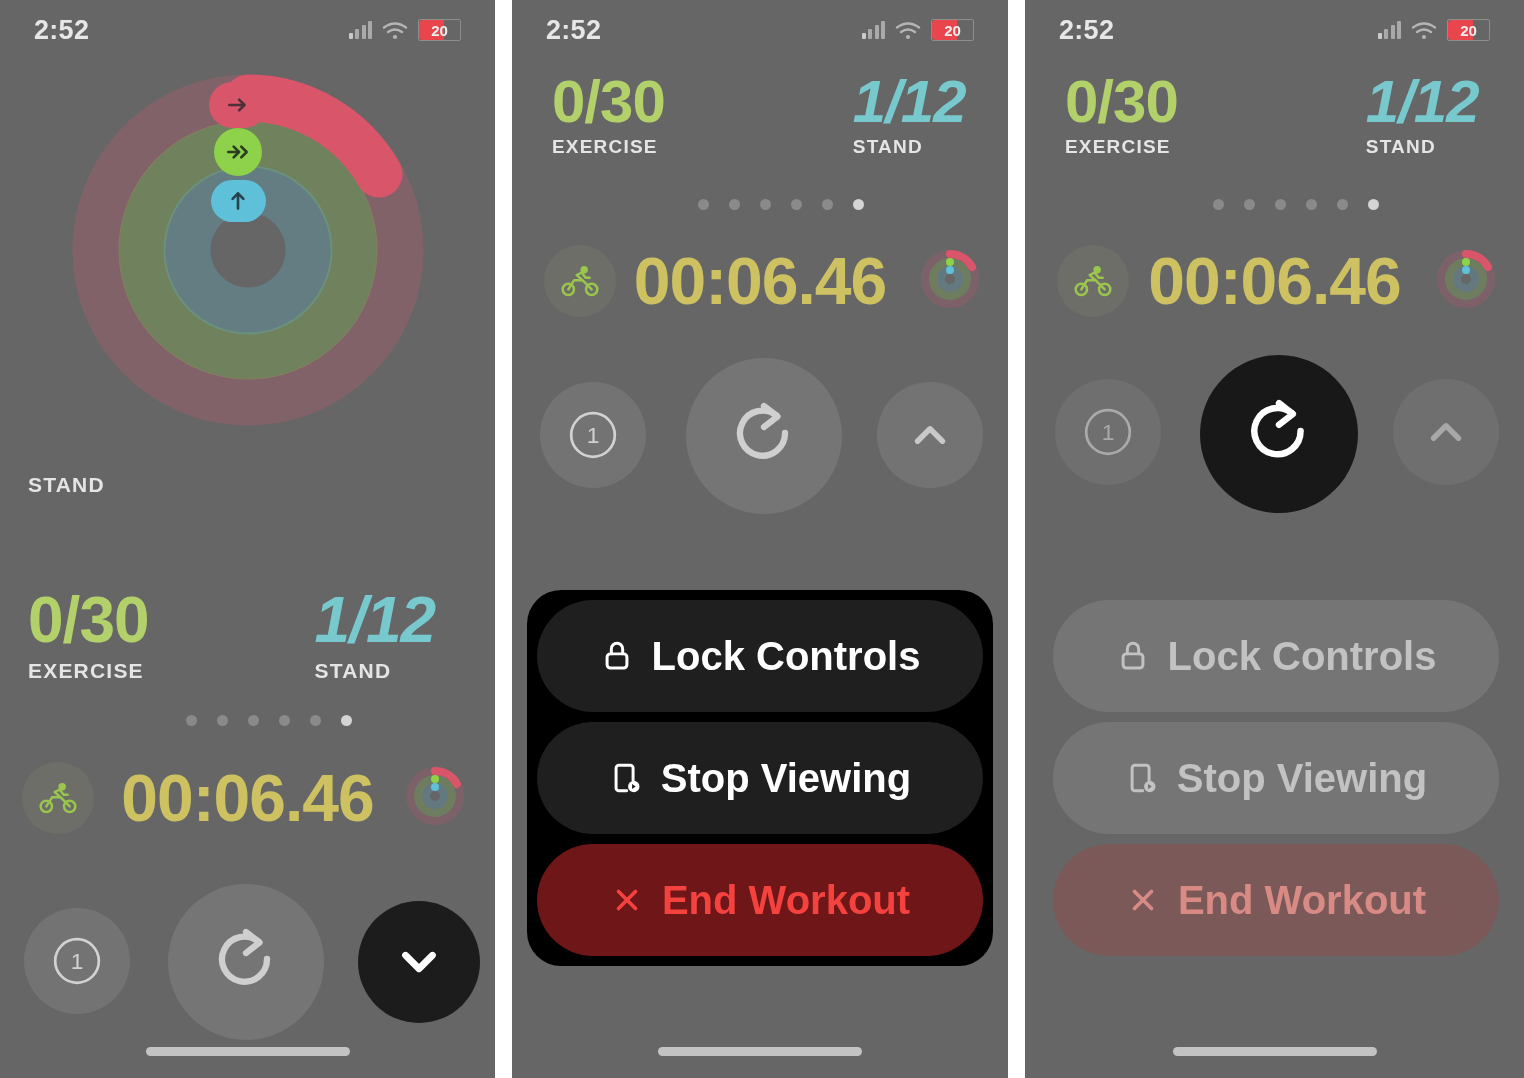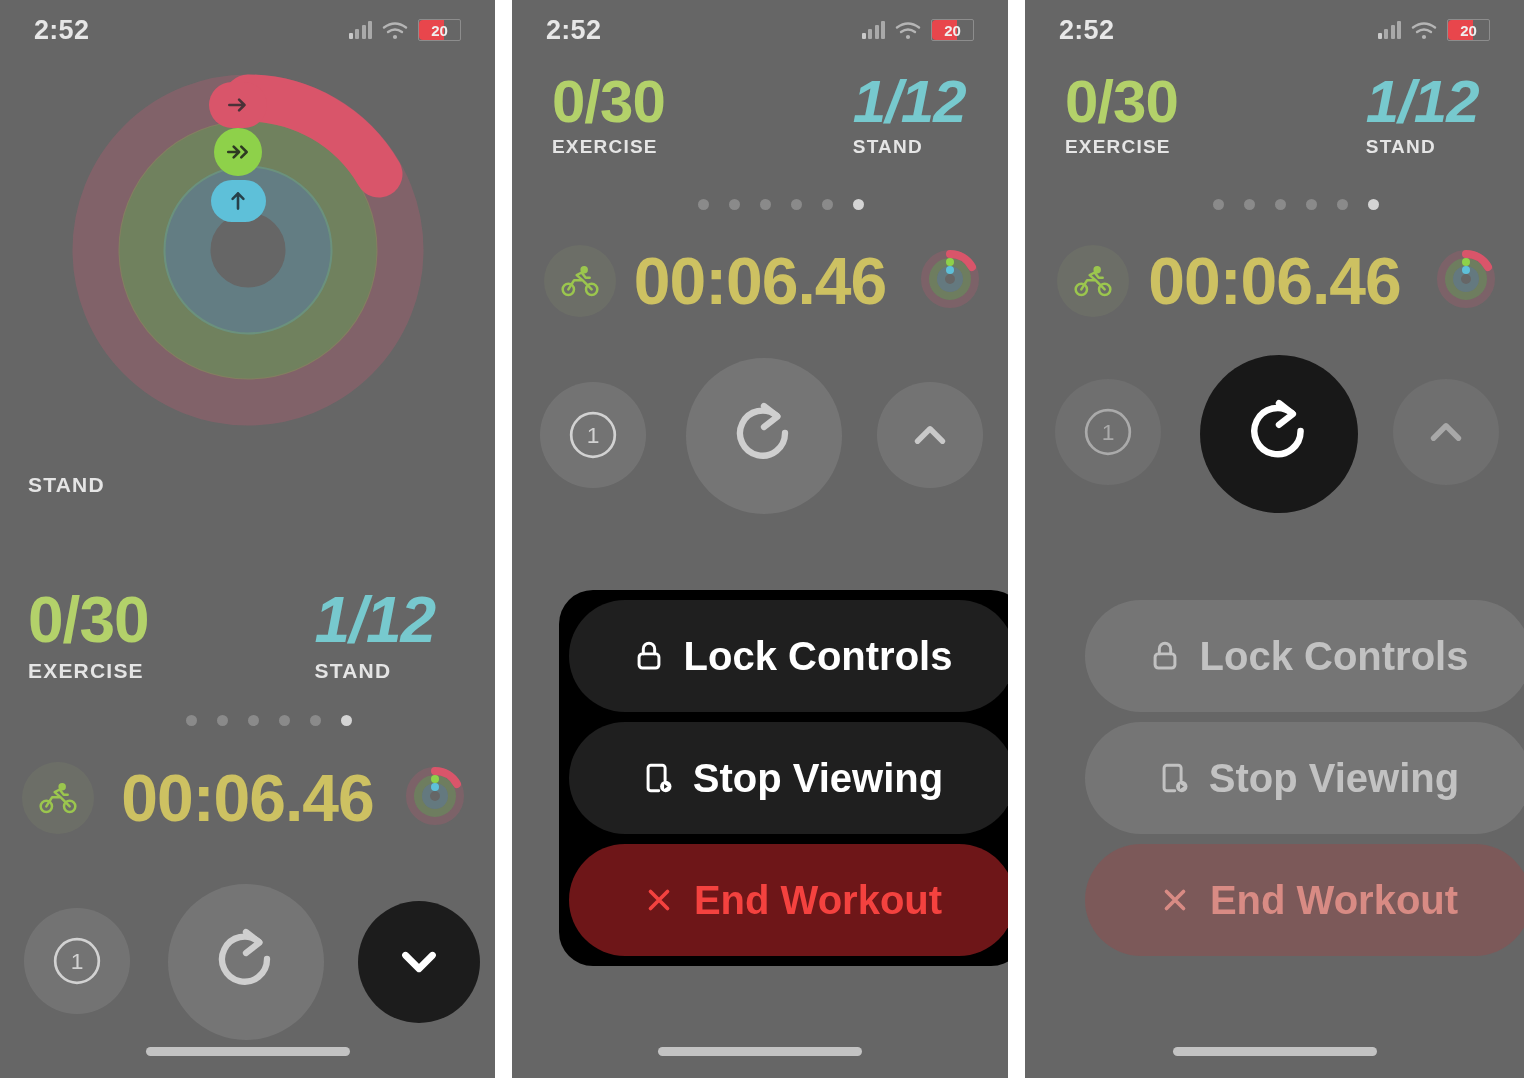--- a/index.html
+++ b/index.html
@@ -130,21 +130,21 @@
     position: absolute;
   }
   .ctrl-small { width: 106px; height: 106px; background: rgba(255,255,255,0.09); }
   .ctrl-mid   { width: 156px; height: 156px; background: rgba(255,255,255,0.10); }
   .ctrl-dark  { width: 122px; height: 122px; background: #1c1c1c; }
   .ctrl-dark-lg { width: 158px; height: 158px; background: #181818; }
 
   
   .menu {
     position: absolute; border-radius: 34px; padding: 10px;
-    display: flex; flex-direction: column; gap: 10px; margin-left: 32px;
+    display: flex; flex-direction: column; gap: 10px;
   }
   .menu-dark { background: #000000; }
   .menu-faded { background: transparent; }
   .menu-item {
     height: 112px; border-radius: 56px;
     display: flex; align-items: center; justify-content: center; gap: 18px;
     font-size: 40px; font-weight: bold;
   }
   .mi-dark { background: #1f1f1f; color: #ffffff; }
   .mi-dark svg { stroke: #ffffff; fill: none; }

